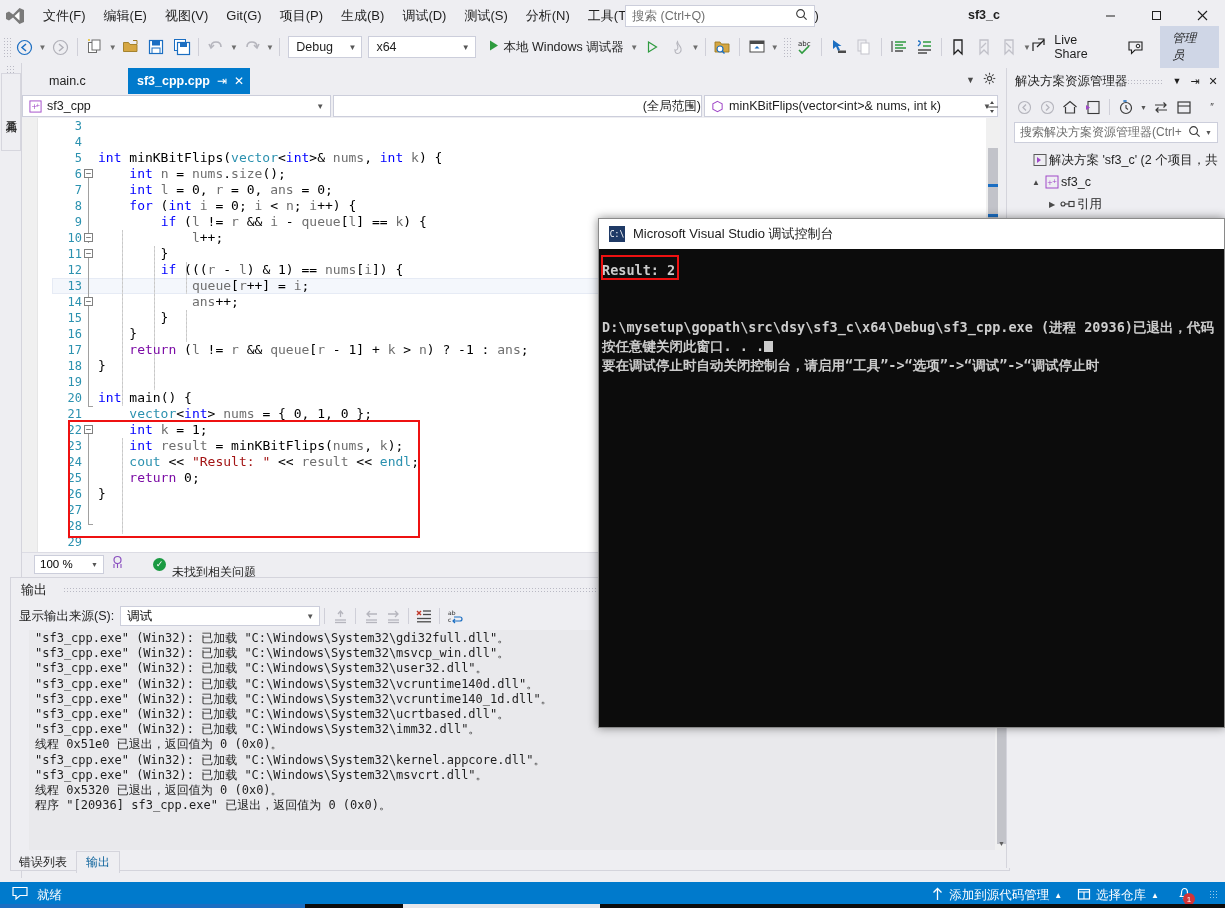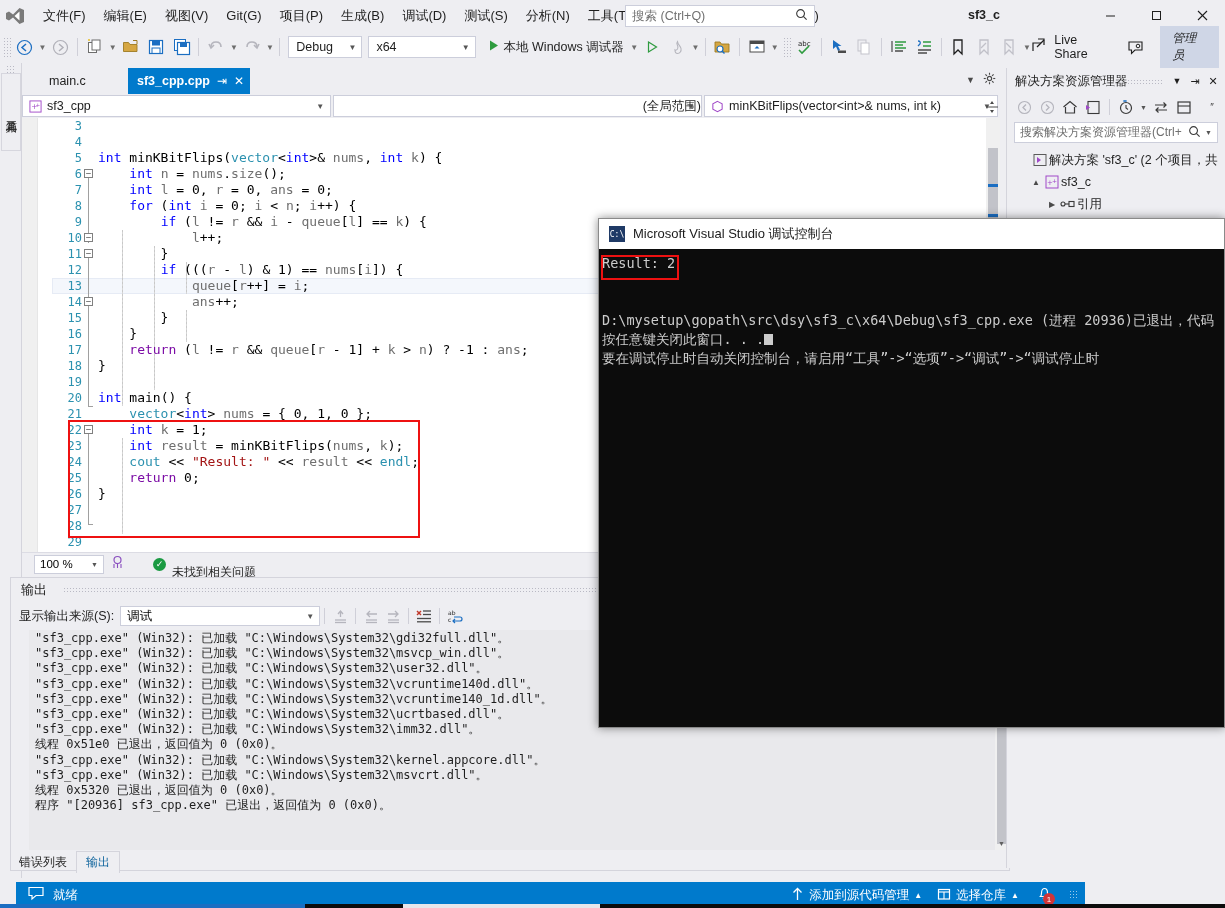--- a/index.html
+++ b/index.html
@@ -242,30 +242,30 @@
   }
   .con-title {
     height:30px; background:#ffffff; display:flex; align-items:center; padding-left:10px;
   }
   .con-title .cico { width:16px; height:16px; background:#1f3a66; color:#fff; font-size:8px;
     display:flex; align-items:center; justify-content:center; font-family:"DejaVu Sans Mono", monospace; margin-right:8px;}
   .con-title .ctxt { font-size:13px; color:#1b1b1b; }
   .con-body {
     position:absolute; left:0; top:30px; right:0; bottom:0; background:#0c0c0c;
     font-family:"DejaVu Sans Mono", monospace; font-size:13.5px; color:#cccccc;
-    padding:5px 0 0 3px; overflow:hidden;
+    padding:12px 0 0 3px; overflow:hidden;font-weight:bold;
   }
   .con-body .cl { height:19px; line-height:19px; white-space:pre; }
   .con-redbox { position:absolute; left:2px; top:36px; width:78px; height:25px; border:2px solid #ee1111; }
   .caret-block { display:inline-block; width:9px; height:11px; background:#cccccc; vertical-align:-1px; }
 
   
   .statusbar {
-    position:absolute; left:0; bottom:0; width:1069px; height:26px; background:#007acc;
-    display:flex; align-items:center; color:#fff; font-size:12.5px;margin-left:16px;
+    position:absolute; left:0; bottom:0; width:1225px; height:26px; background:#007acc;
+    display:flex; align-items:center; color:#fff; font-size:12.5px;
   }
   .sb-left { display:flex; align-items:center; margin-left:12px; gap:9px; }
   .sb-right { position:absolute; right:6px; display:flex; align-items:center; gap:15px; }
   .sb-item { display:flex; align-items:center; gap:5px; }
   .bell-wrap { position:relative; width:20px; height:18px; display:flex; align-items:center; justify-content:center;}
   .bell-badge {
     position:absolute; right:-1px; bottom:-1px; width:12px; height:12px; border-radius:50%;
     background:#d13438; color:#fff; font-size:8px; display:flex; align-items:center; justify-content:center;
   }
   .sb-grip { width:10px; height:10px; background-image: radial-gradient(rgba(255,255,255,.6) 0.7px, transparent 0.8px); background-size:3px 3px; }

